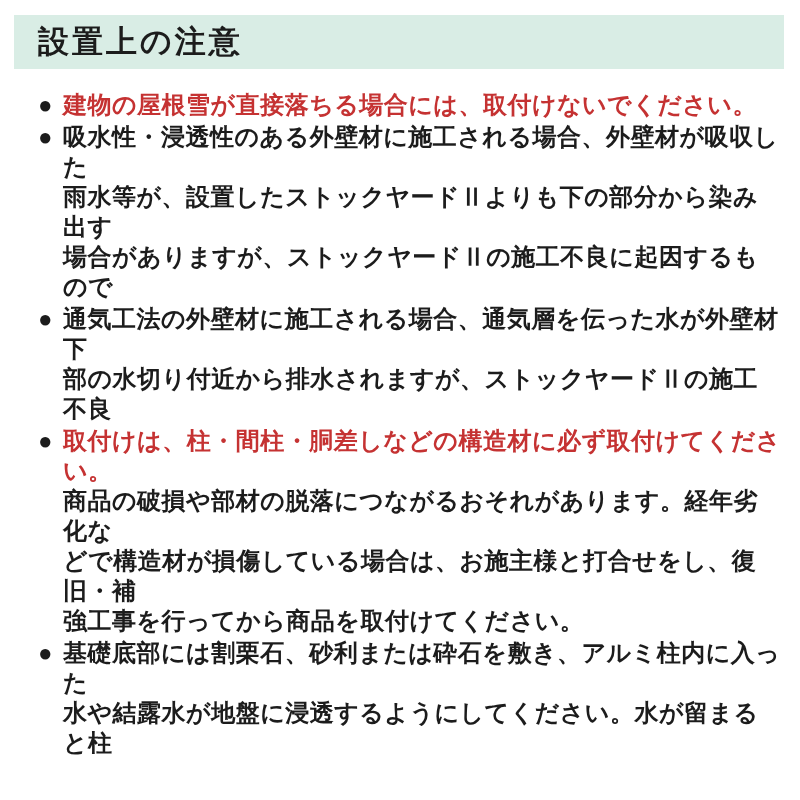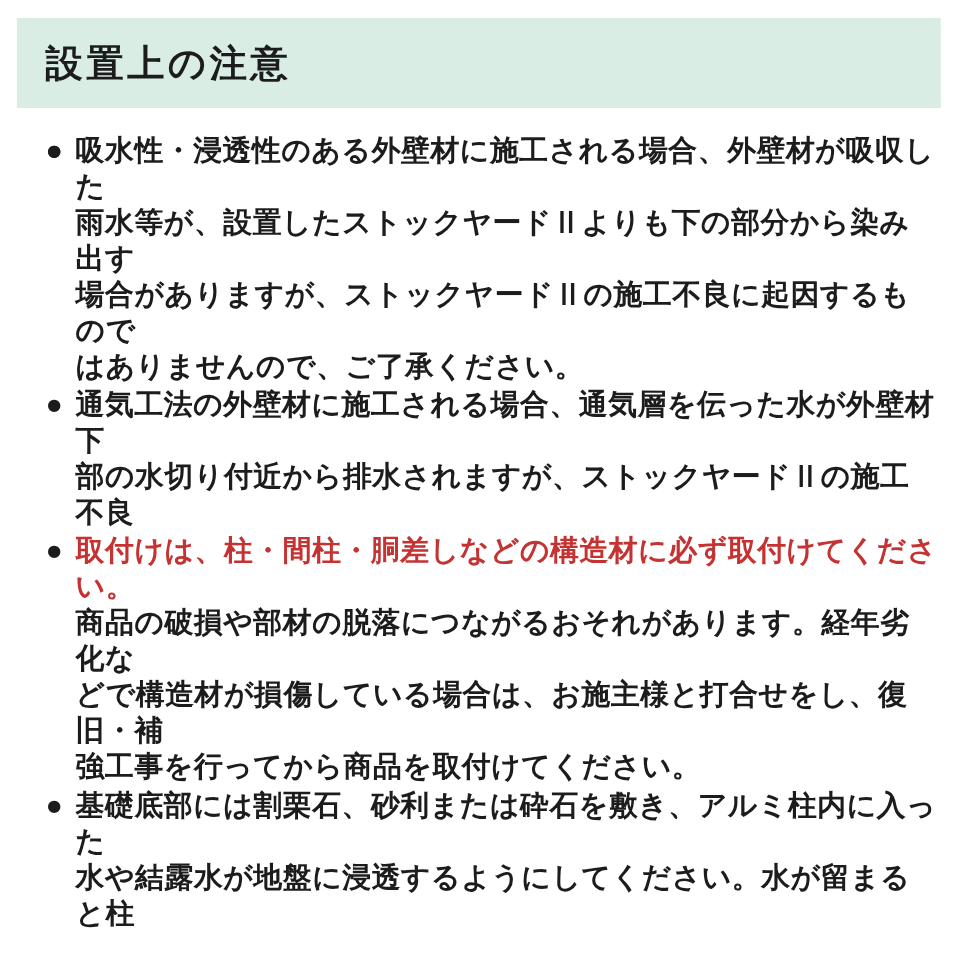--- a/index.html
+++ b/index.html
@@ -15,21 +15,21 @@
     color: var(--ink, #1c1c1c);
   }
   .page {
     width: 800px;
     height: 800px;
     background: #ffffff;
     box-sizing: border-box;
   }
   .header-band {
     margin: 15px 16px 0 14px;
-    height: 75px;
+    height: 54px;
     background: var(--mint, #d9ede5);
     display: flex;
     align-items: center;
     padding-left: 24px;
     box-sizing: border-box;
   }
   .page-title {
     margin: 0;
     font-size: 31px;
     font-weight: bold;
@@ -60,19 +60,19 @@
   .seg-r { color: var(--red, #c53232); }
 </style>
 </head>
 <body style="background: rgb(255, 255, 255);">
 
 <div class="page">
   <div class="header-band">
     <h1 class="page-title">設置上の注意</h1>
   </div>
   <ul class="notes" id="notes-list">
-      <li class="note"><span class="bullet">●</span></li>
-      <li class="note"><span class="bullet">●</span><span class="seg-k">吸水性・浸透性のある外壁材に施工される場合、外壁材が吸収した</span><br><span class="seg-k">雨水等が、設置したストックヤードⅡよりも下の部分から染み出す</span><br><span class="seg-k">場合がありますが、ストックヤードⅡの施工不良に起因するもので</span><br><span class="seg-k">はありませんので、ご了承ください。</span></li>
+      <li class="note"><span class="bullet">●</span><span class="seg-r">建物の屋根雪が直接落ちる場合には、取付けないでください。</span></li>
+      <li class="note"><span class="bullet">●</span><span class="seg-k">吸水性・浸透性のある外壁材に施工される場合、外壁材が吸収した</span><br><span class="seg-k">雨水等が、設置したストックヤードⅡよりも下の部分から染み出す</span><br><span class="seg-k">場合がありますが、ストックヤードⅡの施工不良に起因するもので</span><br></li>
       <li class="note"><span class="bullet">●</span><span class="seg-k">通気工法の外壁材に施工される場合、通気層を伝った水が外壁材下</span><br><span class="seg-k">部の水切り付近から排水されますが、ストックヤードⅡの施工不良</span><br></li>
       <li class="note"><span class="bullet">●</span><span class="seg-r">取付けは、柱・間柱・胴差しなどの構造材に必ず取付けてください。</span><br><span class="seg-k">商品の破損や部材の脱落につながるおそれがあります。経年劣化な</span><br><span class="seg-k">どで構造材が損傷している場合は、お施主様と打合せをし、復旧・補</span><br><span class="seg-k">強工事を行ってから商品を取付けてください。</span></li>
       <li class="note"><span class="bullet">●</span><span class="seg-k">基礎底部には割栗石、砂利または砕石を敷き、アルミ柱内に入った</span><br><span class="seg-k">水や結露水が地盤に浸透するようにしてください。水が留まると柱</span><br></li>
     </ul>
 </div>
 
 </body></html>

